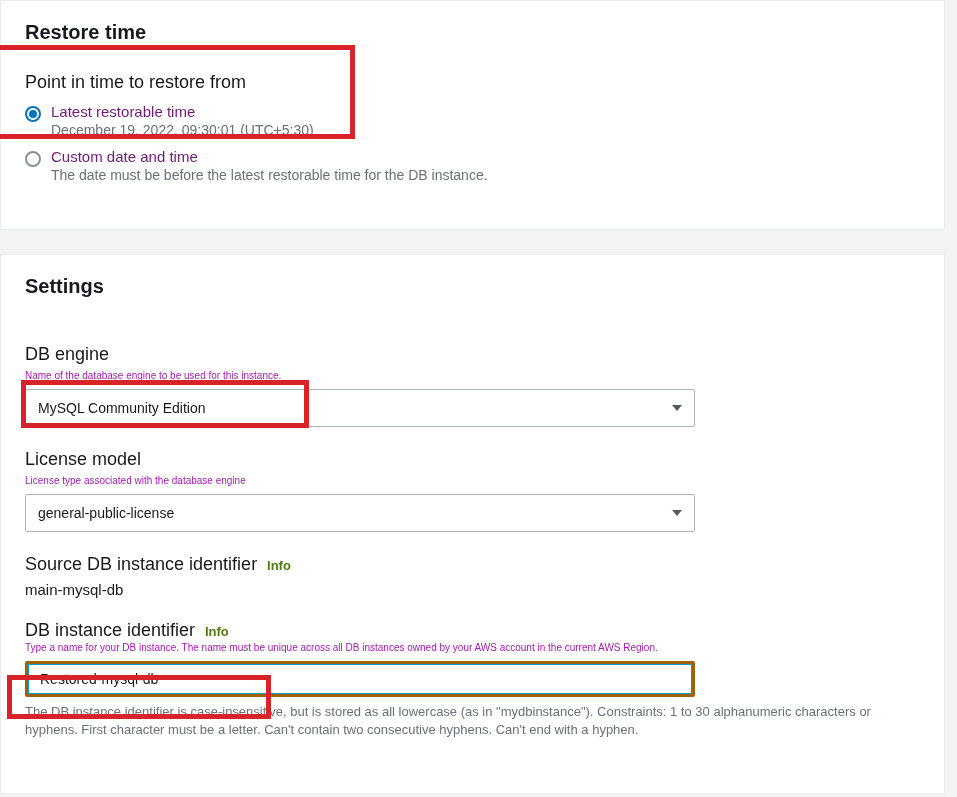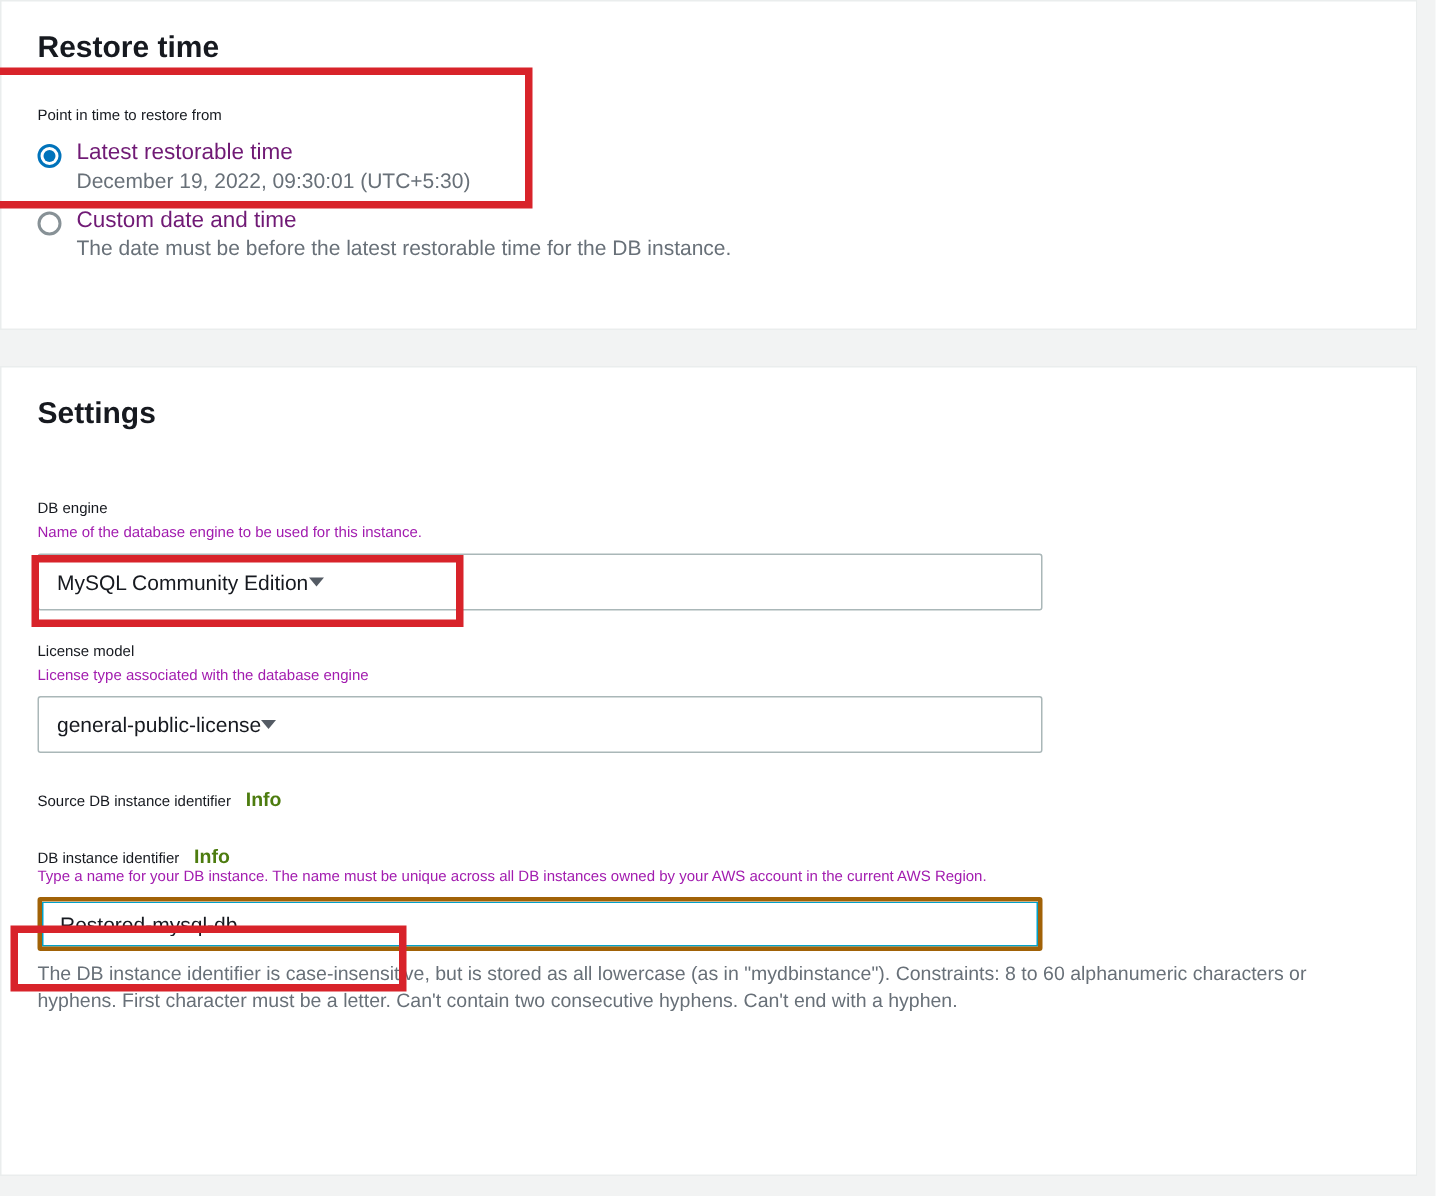--- a/index.html
+++ b/index.html
@@ -17,21 +17,21 @@
     padding: 20px 24px 24px 24px;
   }
   .panel-heading {
     font-size: 20px;
     font-weight: 700;
     color: #16191f;
     margin-bottom: 18px;
   }
   .field-group { margin-bottom: 22px; }
   .field-label {
-    font-size: 10px;
+    font-size: 18px;
     font-weight: 400;
     color: #16191f;
     margin-bottom: 4px;
   }
   .field-help {
     font-size: 10px;
     color: #a21caf;
     line-height: 1.4;
     margin-bottom: 6px;
   }
@@ -69,21 +69,21 @@
     color: #687078;
     margin-top: 2px;
   }
   .select-box {
     width: 670px;
     height: 38px;
     border: 1px solid #aab7b8;
     border-radius: 2px;
     display: flex;
     align-items: center;
-    justify-content: flex-start;
+    justify-content: space-between;
     padding: 0 12px;
     background: #fff;
     font-size: 14px;
     color: #16191f;
   }
   .caret-down {
     width: 0; height: 0;
     border-left: 5px solid transparent;
     border-right: 5px solid transparent;
     border-top: 6px solid #545b64;
@@ -172,25 +172,26 @@
       <span>general-public-license</span>
       <span class="caret-down"></span>
     </div>
   </div>
 
   <div class="field-group">
     <div>
       <span class="field-label" style="display:inline;">Source DB instance identifier</span>
       <a class="info-link">Info</a>
     </div>
+    <div class="static-value">main-mysql-db</div>
   </div>
 
   <div class="field-group rel" style="margin-bottom:8px;">
     <div>
       <span class="field-label" style="display:inline;">DB instance identifier</span>
       <a class="info-link">Info</a>
     </div>
     <div class="field-help">Type a name for your DB instance. The name must be unique across all DB instances owned by your AWS account in the current AWS Region.</div>
     <input type="text" class="text-input" value="Restored-mysql-db" style="">
     <div class="annot" style="left:-18px; top:55px; width:264px; height:44px;"></div>
-    <div class="field-help-below">The DB instance identifier is case-insensitive, but is stored as all lowercase (as in "mydbinstance"). Constraints: 8 to 60 alphanumeric characters or hyphens. First character must be a letter. Can't contain two consecutive hyphens. Can't end with a hyphen.</div>
+    <div class="field-help-below">The DB instance identifier is case-insensitive, but is stored as all lowercase (as in "mydbinstance"). Constraints: 1 to 30 alphanumeric characters or hyphens. First character must be a letter. Can't contain two consecutive hyphens. Can't end with a hyphen.</div>
   </div>
 </div>
 
 </body></html>

